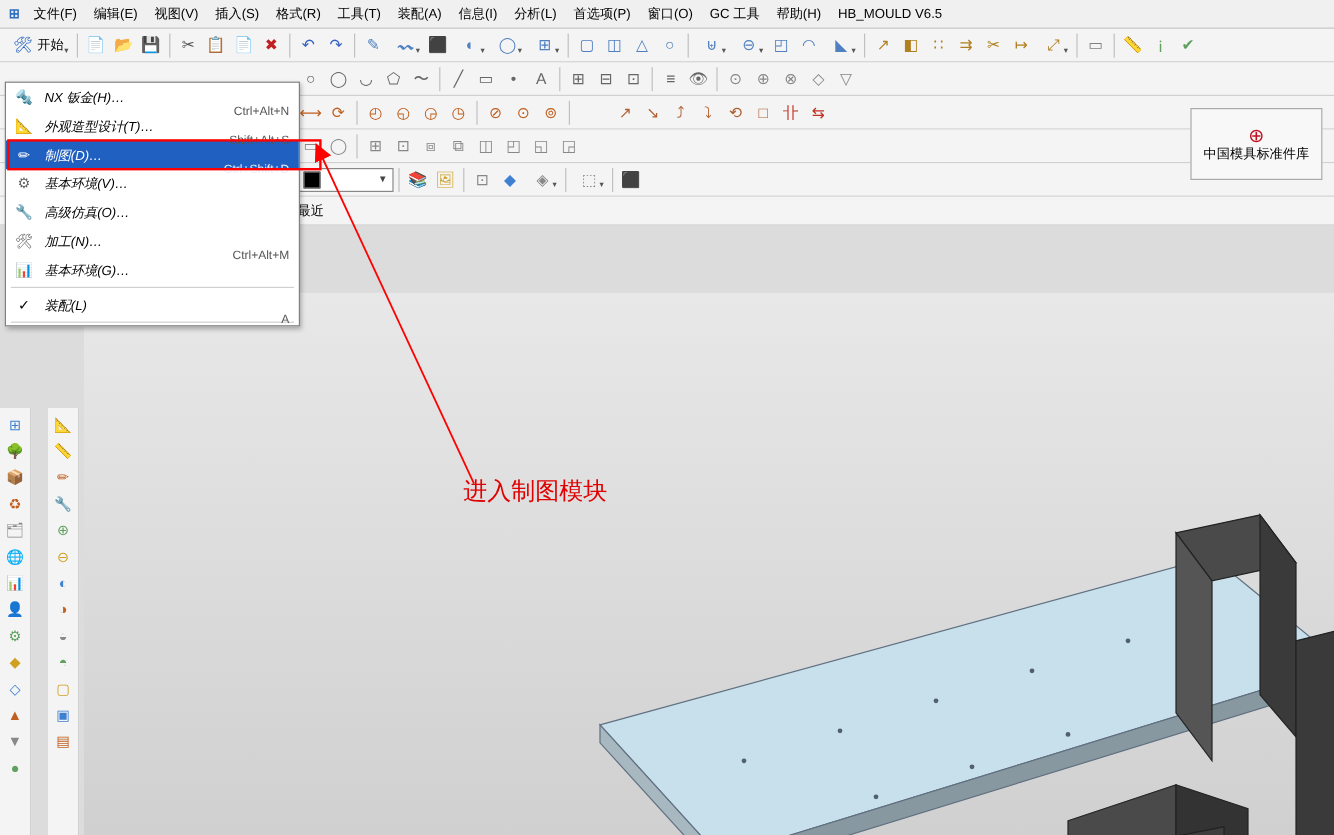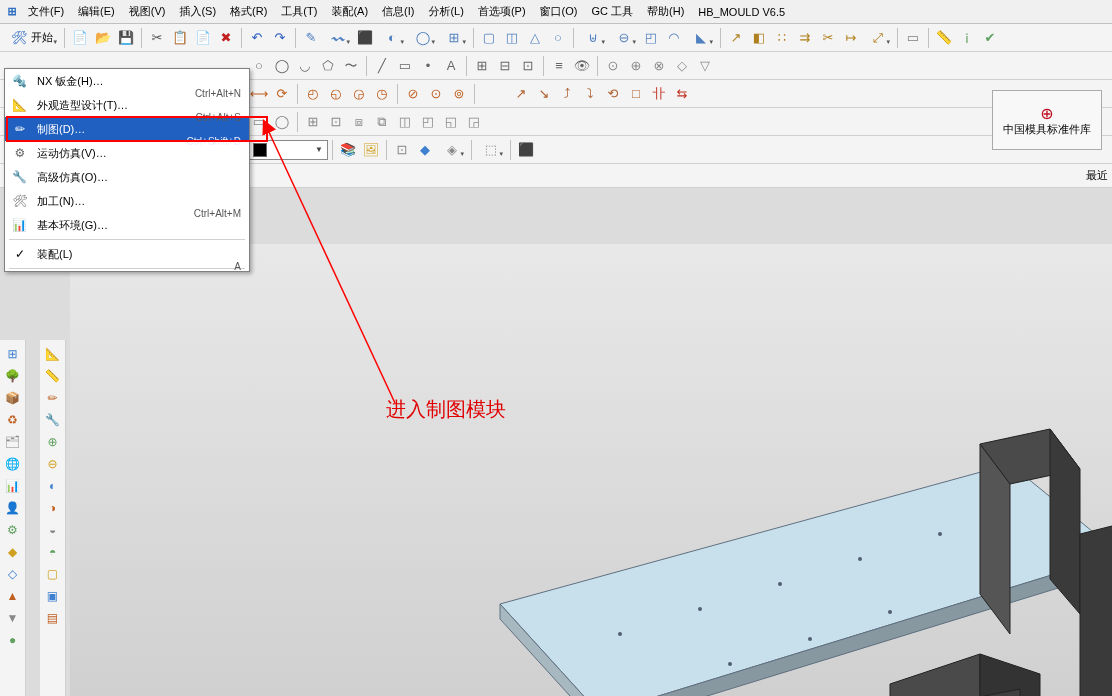--- a/index.html
+++ b/index.html
@@ -19,21 +19,21 @@
 
 
 .right-panel { position: absolute; right: 10px; top: 90px; width: 110px; height: 60px; border: 1px solid #aaa; background: #f8f8f8; display: flex; flex-direction: column; align-items: center; justify-content: center; font-size: 11px; }
 .right-panel .ricon { color: #c01020; font-size: 16px; }
 
 
 .dropdown { position: absolute; left: 4px; top: 68px; width: 246px; background: #ffffff; border: 1px solid #808080; box-shadow: 2px 2px 4px rgba(0,0,0,0.3); z-index: 100; }
 .ditem { height: 24px; display: flex; align-items: center; padding: 0 8px 0 6px; font-size: 11px; cursor: default; }
 .ditem.selected { background: #2060c0; color: #fff; }
 .ditem .dicon { width: 18px; height: 18px; margin-right: 8px; display: flex; align-items: center; justify-content: center; font-size: 12px; }
-.ditem .dlabel { flex: 1; }
+.ditem .dlabel { flex: 1; font-style: italic; }
 .ditem .dshort { font-size: 10px; color: #555; margin-top: 24px; }
 .ditem.selected .dshort { color: #eef; }
 .dsep { height: 1px; background: #d0d0d0; margin: 2px 4px; }
 .ditem .subarrow { font-size: 9px; color: #333; }
 
 
 .red-box { position: absolute; left: 6px; top: 116px; width: 262px; height: 26px; border: 2px solid #ff0000; z-index: 110; pointer-events: none; }
 
 
 .vbar { position: absolute; width: 26px; background: #f4f4f4; border-right: 1px solid #d0d0d0; display: flex; flex-direction: column; align-items: center; padding-top: 4px; gap: 2px; }
@@ -199,48 +199,48 @@
   <div class="sep"></div>
   <div class="tbtn" style="color:#888;">⊡</div>
   <div class="tbtn" style="color:#4080d0;">◆</div>
   <div class="tbtn drop" style="color:#888;">◈</div>
   <div class="sep"></div>
   <div class="tbtn drop" style="color:#888;">⬚</div>
   <div class="sep"></div>
   <div class="tbtn" style="color:#4080d0;">⬛</div>
 </div>
 
-<div class="toolbar-row" style="padding-left:248px;height:24px;justify-content:flex-end;">
+<div class="toolbar-row" style="padding-left:248px;height:24px;">
   <span style="font-size:11px;">最近</span>
 </div>
 
 <div class="right-panel">
   <div class="ricon">⊕</div>
   <div style="text-align:left;line-height:1.2;">中国模具标准件库</div>
 </div>
 
 <div class="dropdown">
   <div class="ditem">
     <span class="dicon" style="color:#666;">🔩</span>
     <span class="dlabel">NX 钣金(H)…</span>
     <span class="dshort">Ctrl+Alt+N</span>
   </div>
   <div class="ditem">
     <span class="dicon" style="color:#666;">📐</span>
     <span class="dlabel">外观造型设计(T)…</span>
-    <span class="dshort">Ctrl+Alt+S</span>
+    <span class="dshort">Shift+Alt+S</span>
   </div>
   <div class="ditem selected">
     <span class="dicon" style="color:#fff;">✏</span>
     <span class="dlabel">制图(D)…</span>
     <span class="dshort">Ctrl+Shift+D</span>
   </div>
   <div class="ditem">
     <span class="dicon" style="color:#666;">⚙</span>
-    <span class="dlabel">运动仿真(V)…</span>
+    <span class="dlabel">基本环境(V)…</span>
     <span class="dshort"></span>
   </div>
   <div class="ditem">
     <span class="dicon" style="color:#666;">🔧</span>
     <span class="dlabel">高级仿真(O)…</span>
     <span class="dshort"></span>
   </div>
   <div class="ditem">
     <span class="dicon" style="color:#666;">🛠</span>
     <span class="dlabel">加工(N)…</span>

